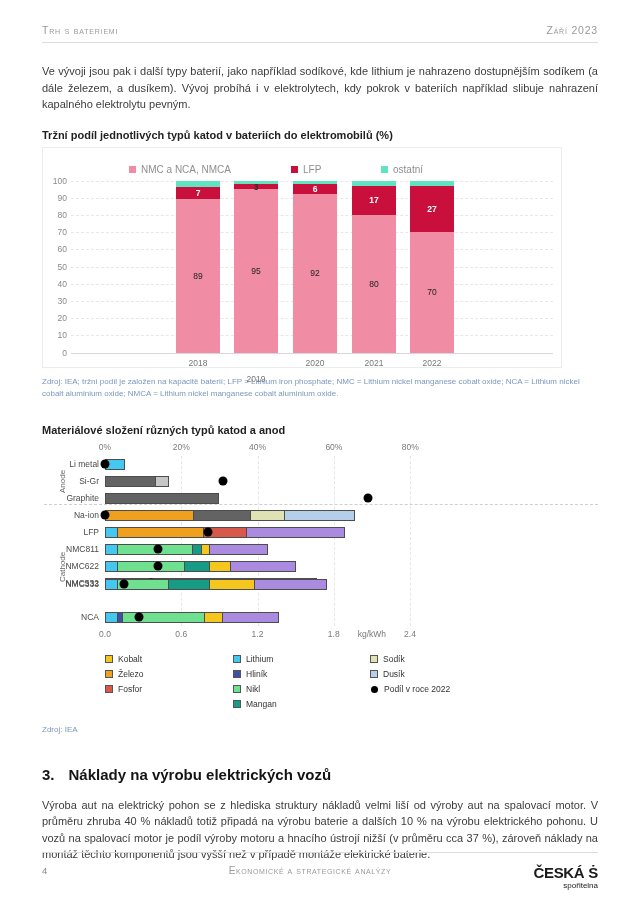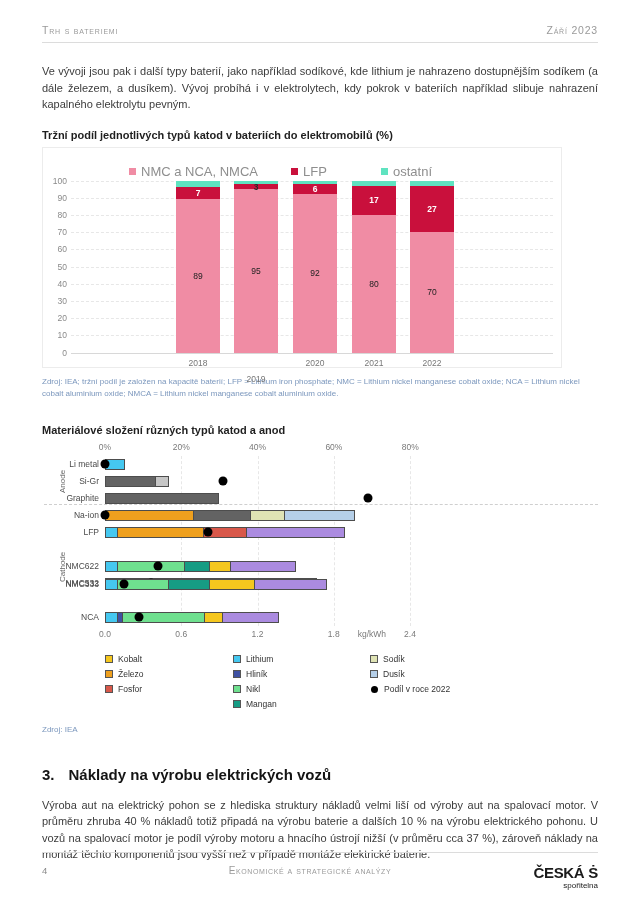--- a/index.html
+++ b/index.html
@@ -13,21 +13,21 @@
   .hdr span{font-variant:small-caps;letter-spacing:.8px;font-size:10.5px;color:#9a9a9a;}
 
   
   .body-text{font-size:11px;line-height:16.5px;text-align:justify;color:#3c3c3c;margin:20px 0 0 0;}
 
   .chart-title{font-size:11px;font-weight:bold;color:#1f1f1f;margin:16px 0 6px 0;}
 
   
   .c1-panel{position:relative;width:518px;height:219px;border:1px solid #ececec;background:#fff;}
   .c1-legend-item{position:absolute;top:16px;display:flex;align-items:center;gap:5px;
-                  font-size:13px;color:#8e8e8e;}
+                  font-size:10px;color:#8e8e8e;}
   .c1-legend-item .sw{width:7px;height:7px;display:inline-block;}
   .c1-ylab{position:absolute;width:24px;text-align:right;font-size:8.5px;color:#8a8a8a;}
   .c1-grid{position:absolute;left:28px;right:8px;border-top:1px dashed #e7e7e7;height:0;}
   .c1-grid.zero{border-top:1px solid #d8d8d8;}
   .c1-bar{position:absolute;width:44px;display:flex;flex-direction:column-reverse;}
   .c1-seg{position:relative;width:100%;}
   .c1-seg .lbl{position:absolute;left:0;right:0;top:50%;transform:translateY(-50%);
                text-align:center;font-size:8.5px;}
   .c1-xlab{position:absolute;width:60px;text-align:center;font-size:8.5px;color:#777;}
 
@@ -219,20 +219,31 @@
         <div class="c2-row" style="top: 80px;">
           <div class="c2-rowlab">LFP</div>
           <div class="c2-bar" style="left: 63px;">
             <div class="c2-seg" style="width: 12.71px; background: rgb(69, 200, 240);"></div>
             <div class="c2-seg" style="width: 86.428px; background: rgb(239, 160, 30);"></div>
             <div class="c2-seg" style="width: 43.214px; background: rgb(216, 88, 74);"></div>
             <div class="c2-seg" style="width: 97.867px; background: rgb(171, 139, 224);"></div>
           </div>
           <div class="c2-dot" style="left: 166.005px;"></div>
         </div>
+        <div class="c2-row" style="top: 97px;">
+          <div class="c2-rowlab">NMC811</div>
+          <div class="c2-bar" style="left: 63px;">
+            <div class="c2-seg" style="width: 12.71px; background: rgb(69, 200, 240);"></div>
+            <div class="c2-seg" style="width: 74.989px; background: rgb(111, 224, 143);"></div>
+            <div class="c2-seg" style="width: 8.897px; background: rgb(22, 156, 132);"></div>
+            <div class="c2-seg" style="width: 8.897px; background: rgb(245, 199, 30);"></div>
+            <div class="c2-seg" style="width: 57.195px; background: rgb(171, 139, 224);"></div>
+          </div>
+          <div class="c2-dot" style="left: 116.41px;"></div>
+        </div>
         <div class="c2-row" style="top: 114px;">
           <div class="c2-rowlab">NMC622</div>
           <div class="c2-bar" style="left: 63px;">
             <div class="c2-seg" style="width: 12.71px; background: rgb(69, 200, 240);"></div>
             <div class="c2-seg" style="width: 67.363px; background: rgb(111, 224, 143);"></div>
             <div class="c2-seg" style="width: 25.42px; background: rgb(22, 156, 132);"></div>
             <div class="c2-seg" style="width: 20.336px; background: rgb(245, 199, 30);"></div>
             <div class="c2-seg" style="width: 64.821px; background: rgb(171, 139, 224);"></div>
           </div>
           <div class="c2-dot" style="left: 116.41px;"></div>

